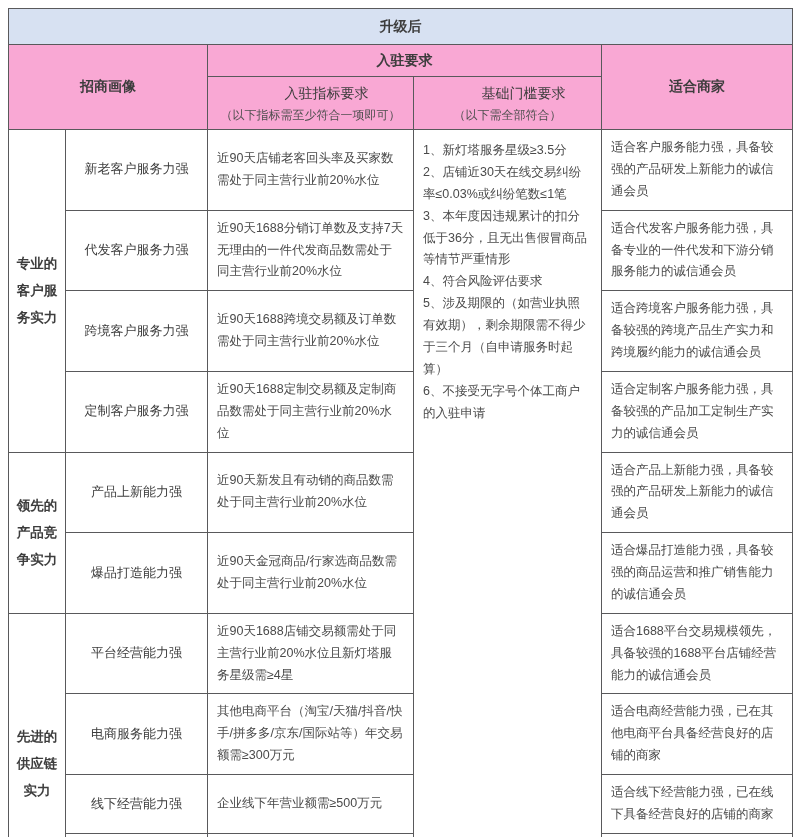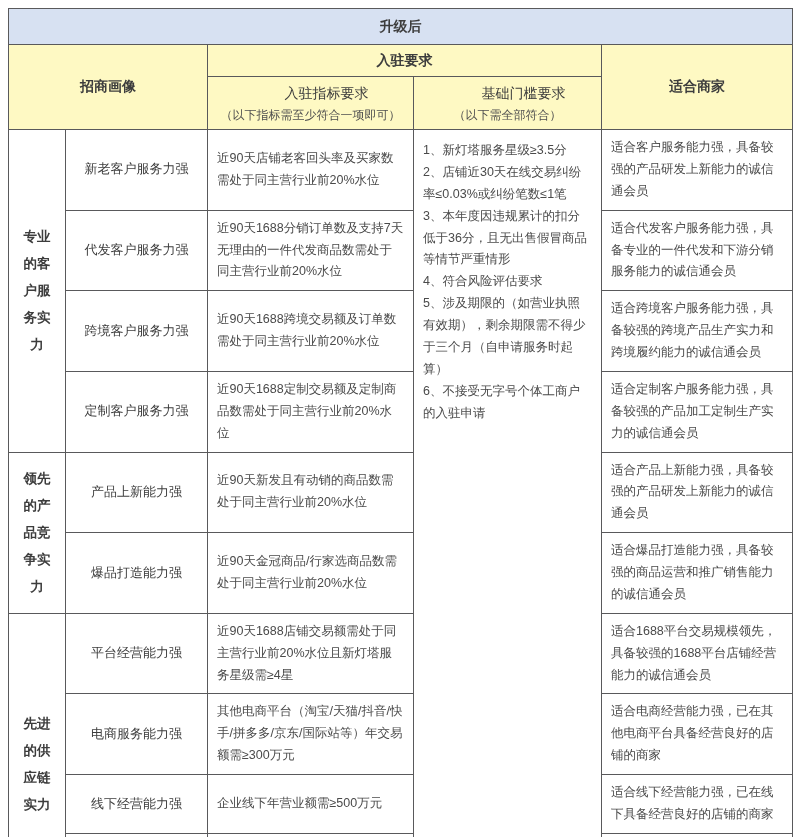--- a/index.html
+++ b/index.html
@@ -39,40 +39,40 @@
     font-size:14px;
     font-weight:bold;
     color:var(--text-strong);
     text-align:center;
   }
   thead th{
     font-size:14px;
     font-weight:bold;
     color:var(--text-strong);
     text-align:center;
-    background:#fef9c3;
+    background:#f9a8d4;
   }
   tr.head-row-1 th{height:32px;}
   tr.head-row-2 th{height:53px;vertical-align:middle;}
   .h-main{font-size:14px;font-weight:normal;line-height:1.5;padding-left:32px;}
   .h-note{font-size:12px;font-weight:normal;color:#4f4f4f;margin-top:3px;line-height:1.4;}
 
   tbody td{
     font-size:12.5px;
     line-height:1.75;
     vertical-align:middle;
     color:var(--text-body);
   }
   td.group-cell{
     text-align:center;
     font-size:13.5px;
     font-weight:bold;
     color:var(--text-strong);
     line-height:2.0;
-    padding:4px 12px;
+    padding:4px 5px;
   }
   td.capability-cell{
     text-align:center;
     font-weight:normal;
     font-size:13px;
     color:var(--text-strong);
     padding:7px 6px;
   }
   td.indicator-cell{
     text-align:left;

